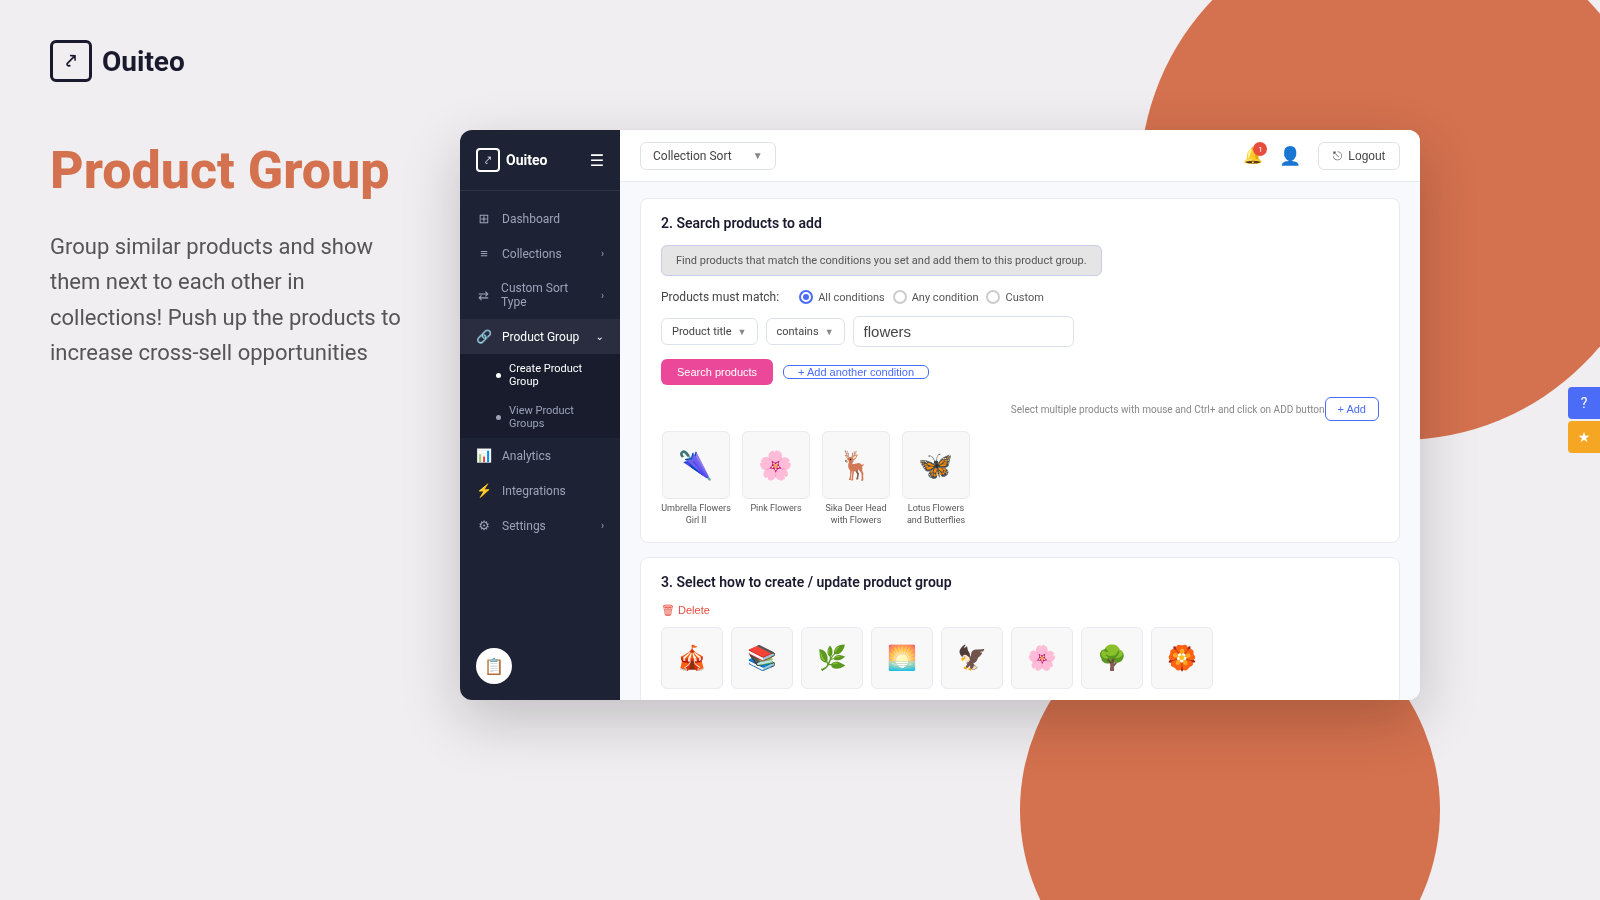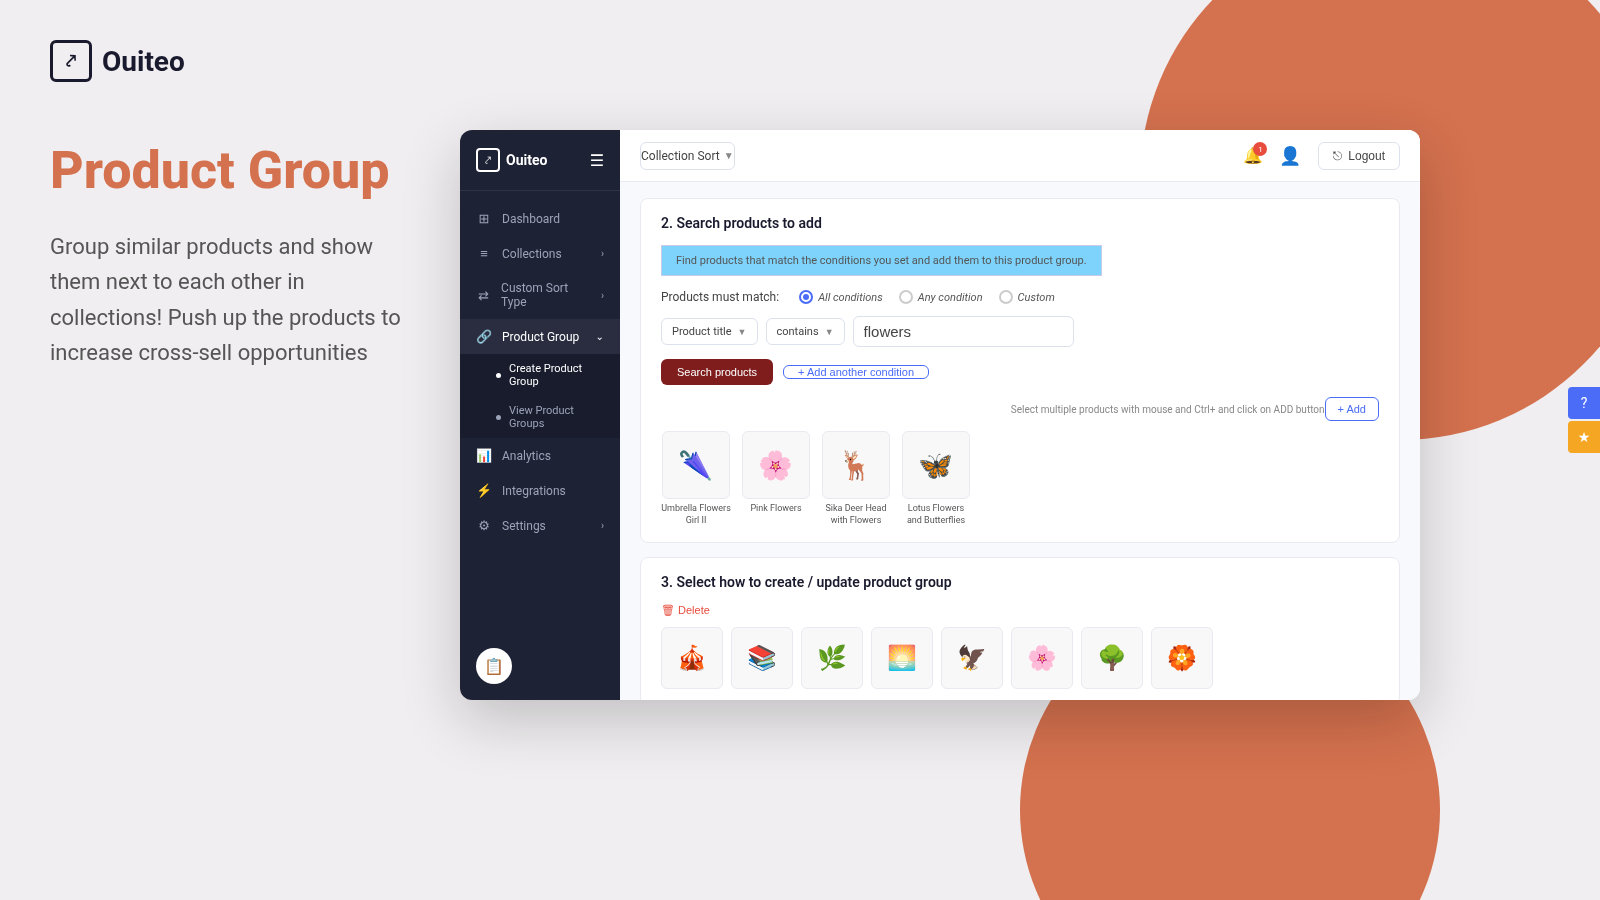--- a/index.html
+++ b/index.html
@@ -215,25 +215,25 @@
       display: flex;
       align-items: center;
       padding: 0 20px;
       height: 52px;
       border-bottom: 1px solid #e8eaf0;
       flex-shrink: 0;
     }
     .collection-sort-btn {
       display: flex;
       align-items: center;
-      gap: 4px;
+      gap: 21px;
       background: #fff;
       border: 1px solid #dde1ec;
       border-radius: 6px;
-      padding: 6px 0;
+      padding: 6px 12px;
       font-size: 12px;
       color: #444;
       cursor: pointer;
     }
     .collection-sort-btn .arrow { font-size: 10px; color: #888; }
     .topbar-right {
       margin-left: auto;
       display: flex;
       align-items: center;
       gap: 16px;
@@ -289,43 +289,42 @@
     }
     .section-title {
       font-size: 14px;
       font-weight: 600;
       color: #1a1a2e;
       margin-bottom: 14px;
     }
 
     
     .info-banner {
-      background: #7dd3fc;
+      background: #e5e5e5;
       border: 1px solid #c8cce8;
-      border-radius: 0;
+      border-radius: 6px;
       padding: 8px 14px;
       font-size: 11px;
       color: #555;
       margin-bottom: 14px;
       display: inline-block;
     }
 
     .match-row {
       display: flex;
       align-items: center;
       gap: 20px;
       margin-bottom: 12px;
       font-size: 12px;
       color: #444;
     }
     .radio-group {
       display: flex;
       align-items: center;
-      gap: 16px;
-      font-style: italic;
+      gap: 8px;
     }
     .radio-option {
       display: flex;
       align-items: center;
       gap: 5px;
       font-size: 11px;
       color: #555;
       cursor: pointer;
     }
     .radio-circle {
@@ -377,21 +376,21 @@
       min-width: 120px;
     }
 
     .action-row {
       display: flex;
       align-items: center;
       gap: 10px;
       margin-bottom: 12px;
     }
     .btn-search {
-      background: #7f1d1d;
+      background: #ec4899;
       color: #fff;
       border: none;
       border-radius: 6px;
       padding: 7px 16px;
       font-size: 11px;
       cursor: pointer;
       font-weight: 500;
     }
     .btn-add-condition {
       background: #fff;

